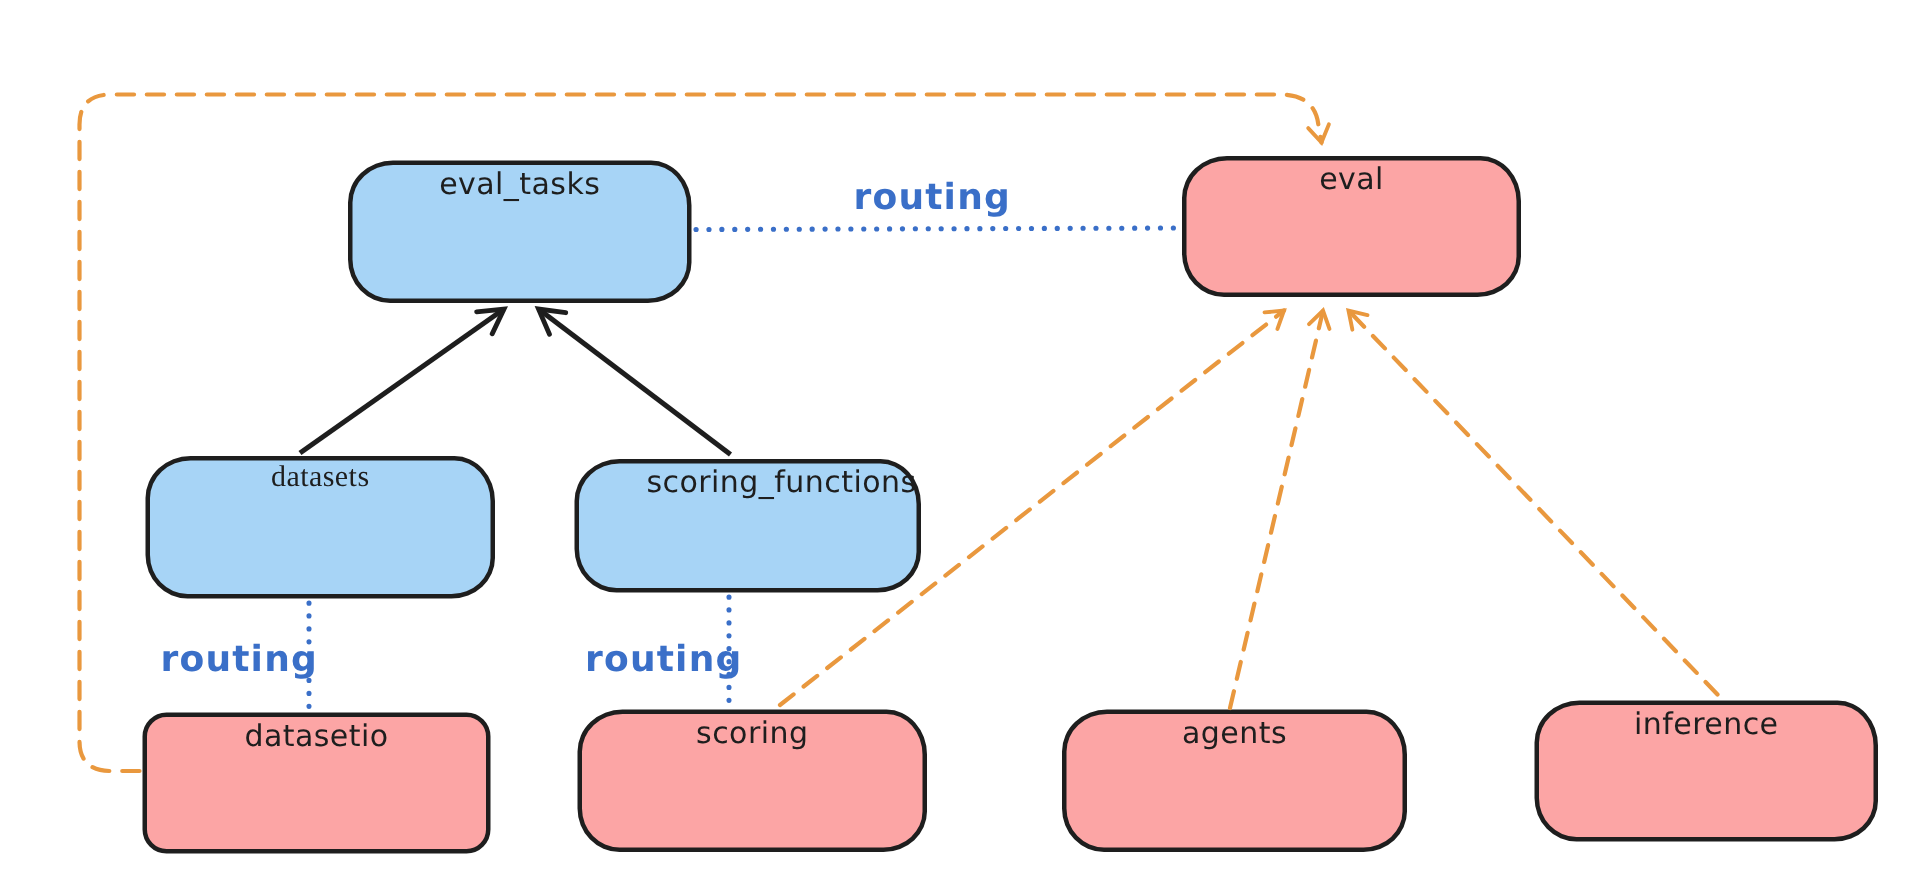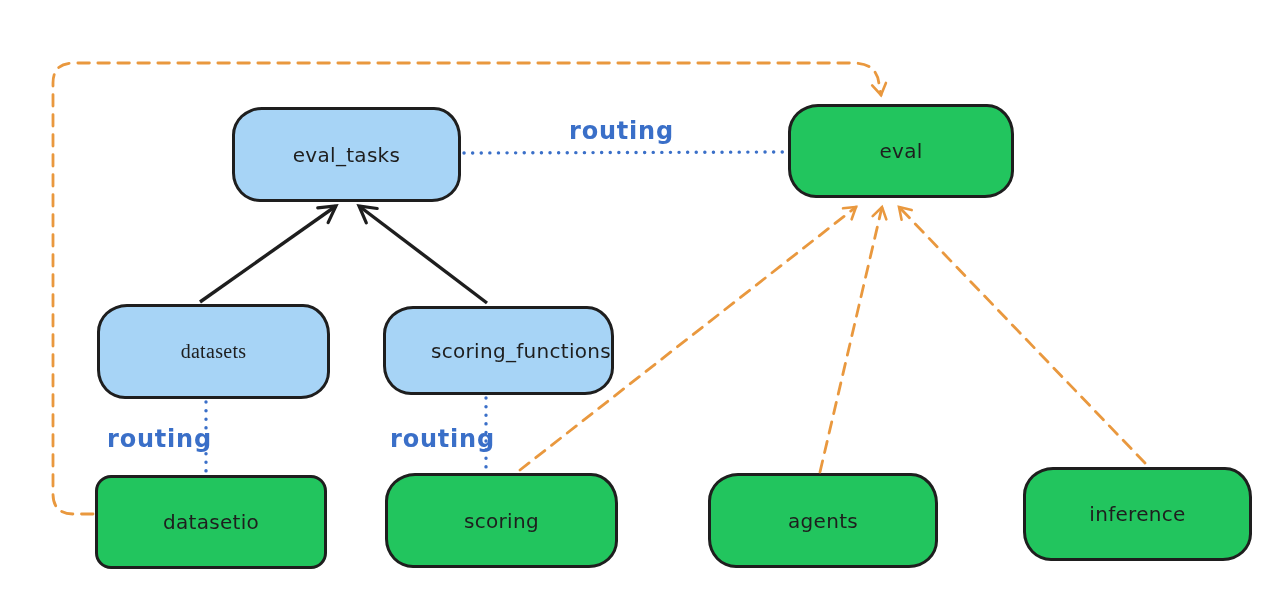--- a/index.html
+++ b/index.html
@@ -3,26 +3,26 @@
 <meta charset="utf-8">
 <style>
   html,body { margin:0; padding:0; background:#ffffff; }
   .canvas {
     position:relative; width:1280px; height:596px; background:#ffffff;
     font-family:"DejaVu Sans", sans-serif; overflow:hidden;
   }
   .node {
     position:absolute; box-sizing:border-box;
     border:3px solid #1e1e1e;
-    display:flex; align-items:center; justify-content:center;
+    display:flex; align-items:flex-start; justify-content:center;
     font-size:20px; color:#1e1e1e; letter-spacing:0.3px;
     border-radius:30px 27px 29px 28px / 28px 30px 27px 29px;
   }
   .node.blue  { background:#a7d4f6; }
-  .node.green { background:#22c55e; }
+  .node.green { background:#fca5a5; }
   .edge-label {
     position:absolute; color:#3a6fc8; font-weight:700; font-size:24px;
     letter-spacing:0.8px; text-align:left;
   }
   svg.edges { position:absolute; left:0; top:0; pointer-events:none; }
   .solid-black  { stroke:#1e1e1e; stroke-width:3.4; fill:none; }
   .dotted-blue  { stroke:#3a6fc8; stroke-width:3.4; fill:none;
                   stroke-dasharray:0.1 8.5; stroke-linecap:round; }
   .dashed-orange{ stroke:#e9983e; stroke-width:2.8; fill:none;
                   stroke-dasharray:11.5 8.5; stroke-linecap:round; }

